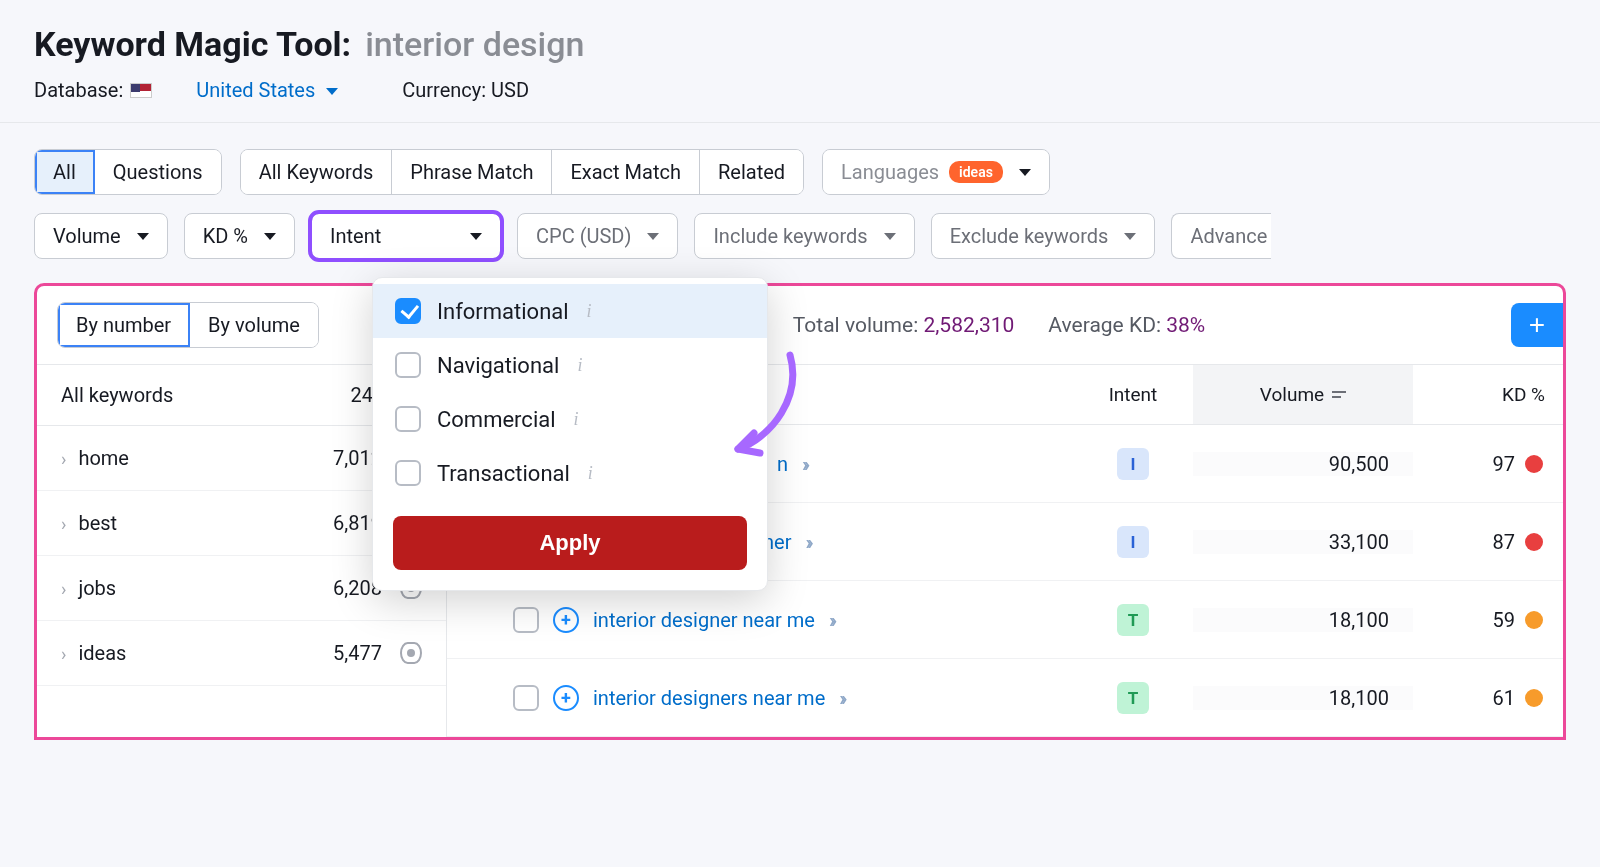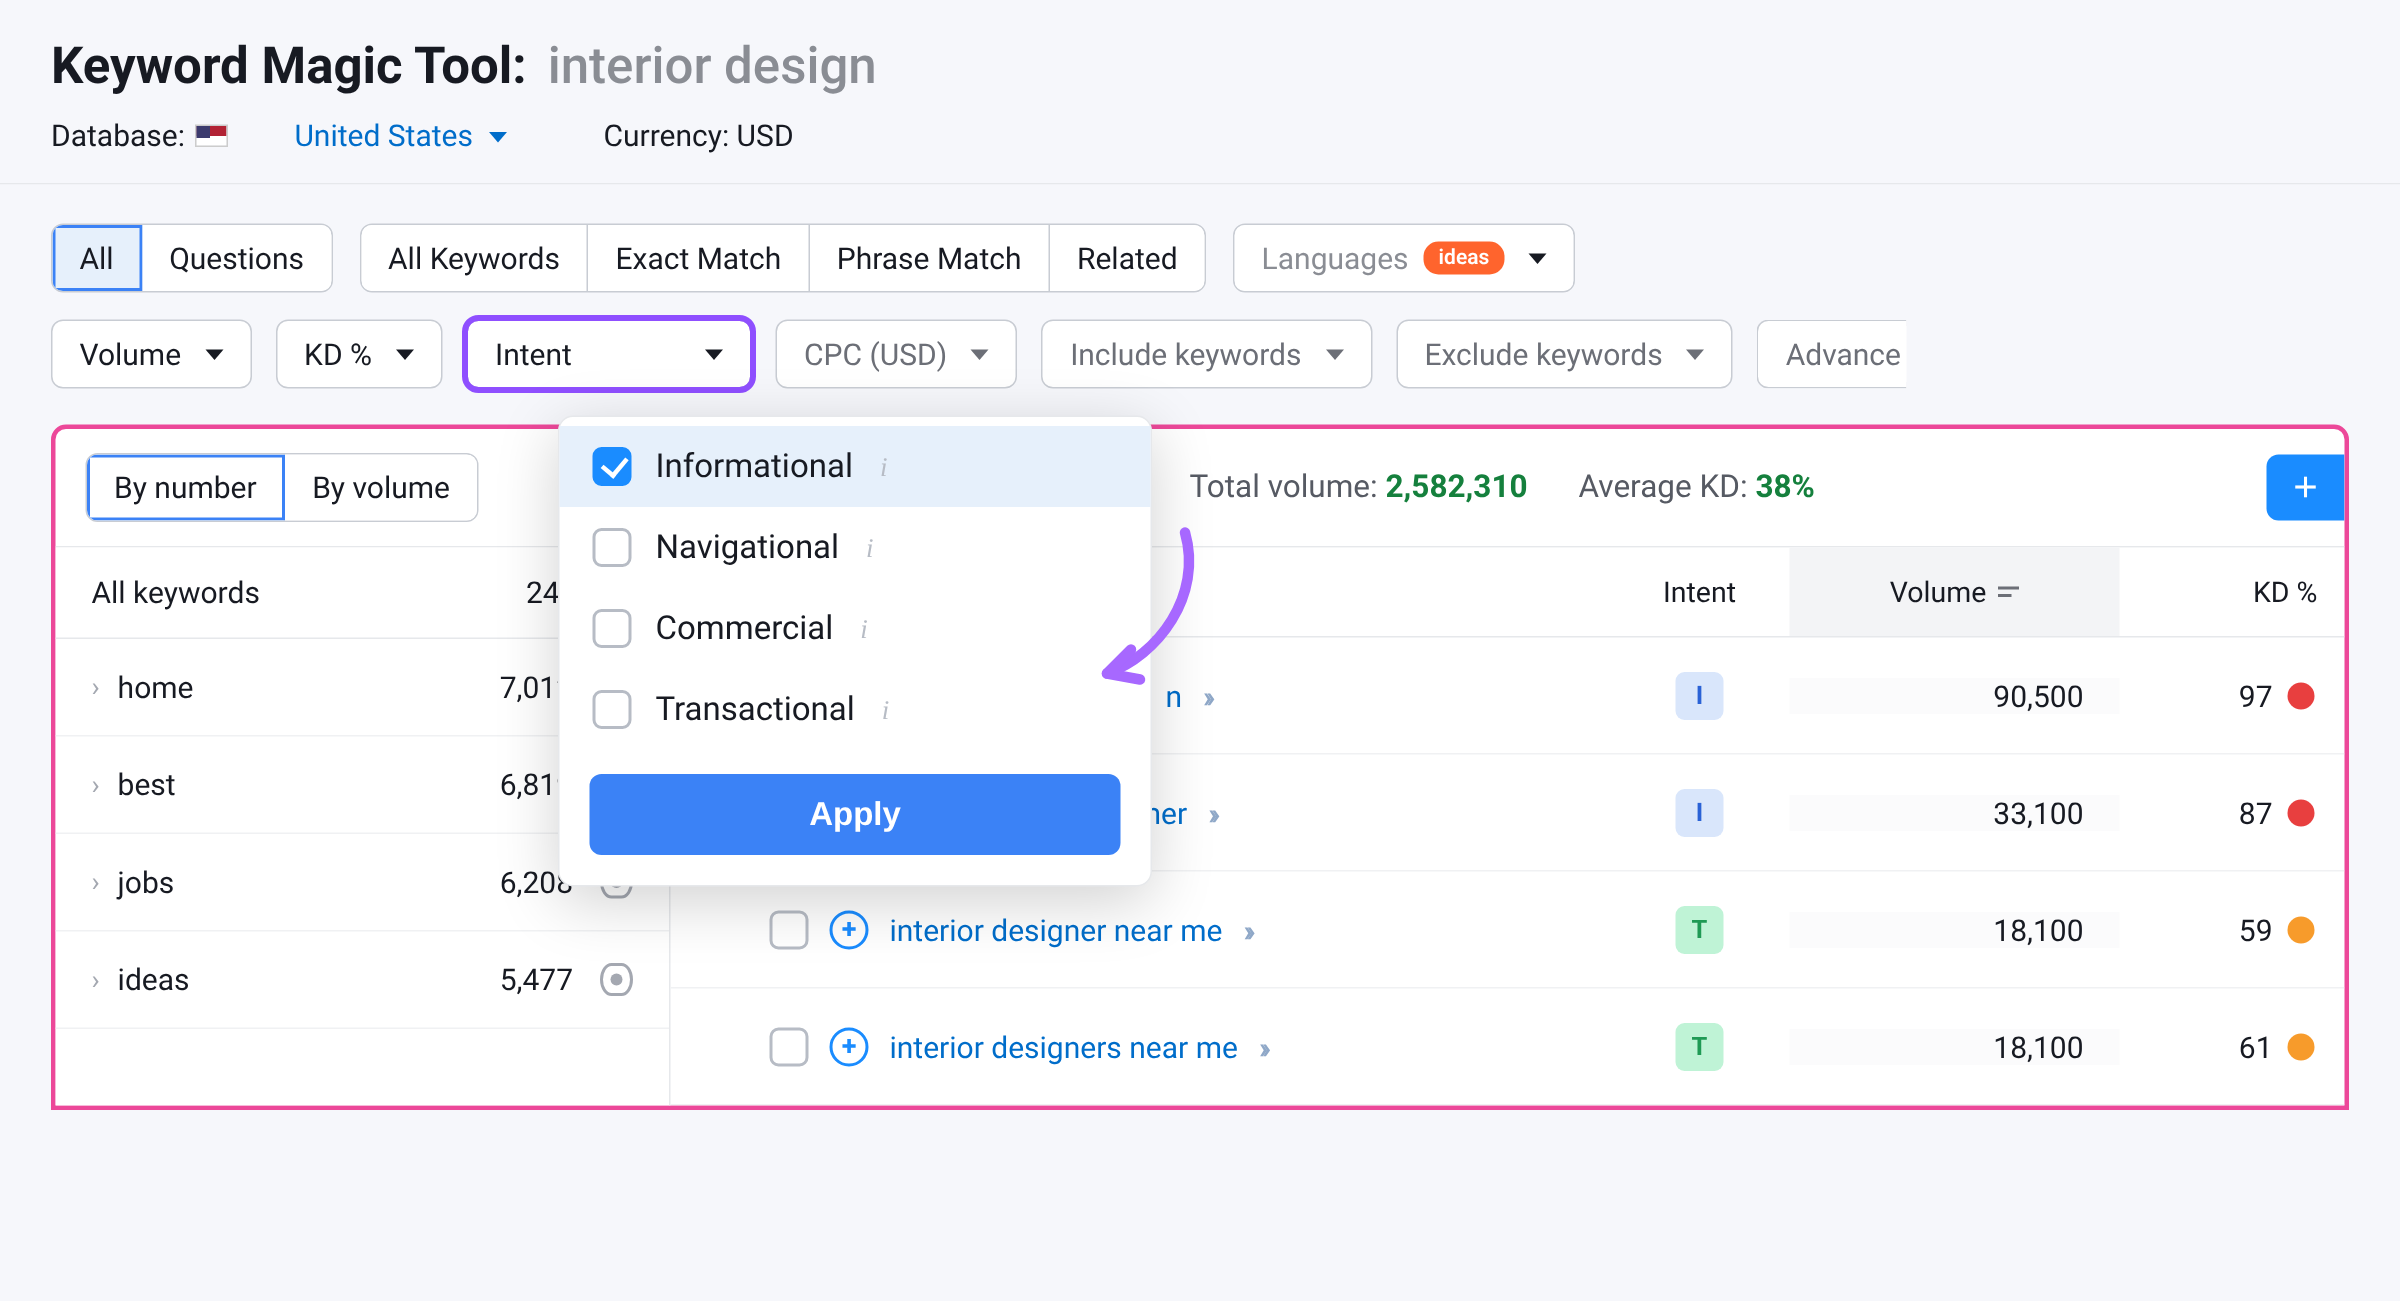--- a/index.html
+++ b/index.html
@@ -168,21 +168,21 @@
     transform:rotate(40deg) translateY(-2px);
   }
   .info-i {
     color:#b7bcc5;font-style:italic;font-family:Georgia,serif;font-size:18px;
     margin-left:2px;
   }
   .apply-btn {
     margin: 16px 20px 0 20px;
     display:block;
     width:calc(100% - 40px);
-    background:#3b82f6;color:#fff;
+    background:#b91c1c;color:#fff;
     font-size:22px;font-weight:600;
     border:none;border-radius:8px;
     padding:14px 4px;
     cursor:pointer;
   }
   .arrow-annot {
     position:absolute;
     left:720px;top:134px;
     width:90px;height:120px;
     z-index:30;pointer-events:none;
@@ -209,21 +209,21 @@
     padding:10px 18px;font-size:20px;cursor:pointer;background:#fff;
     border-right:1px solid #c8ccd3;
     white-space:nowrap;
   }
   .vt-btn:last-child{border-right:none;}
   .vt-btn.active {
     outline:2px solid #3b82f6;outline-offset:-2px;background:#fff;color:#171a22;
   }
   .stat-block { font-size:21px;white-space:nowrap; }
   .stat-block .lbl{ color:#565a63; }
-  .stat-block .val{ font-weight:700;color:#15803d; }
+  .stat-block .val{ font-weight:400;color:#701a75; }
   .plus-btn {
     margin-left:auto;
     width:52px;height:44px;border-radius:8px 0 0 8px;
     background:#1a8cff;color:#fff;font-size:28px;font-weight:400;
     display:flex;align-items:center;justify-content:center;cursor:pointer;
     border:none;
     margin-right:-20px;
   }
 
   .body-grid {
@@ -347,22 +347,22 @@
   </div>
 </div>
 
 <div class="toolbar">
   <div class="seggroup">
     <div class="segbtn active">All</div>
     <div class="segbtn">Questions</div>
   </div>
   <div class="seggroup">
     <div class="segbtn">All Keywords</div>
+    <div class="segbtn">Phrase Match</div>
     <div class="segbtn">Exact Match</div>
-    <div class="segbtn">Phrase Match</div>
     <div class="segbtn">Related</div>
   </div>
   <div class="seggroup">
     <div class="segbtn seg-lang">
       <span>Languages</span>
       <span class="beta">ideas</span>
       <span class="chev-down" style="color:#171a22"></span>
     </div>
   </div>
 </div>

